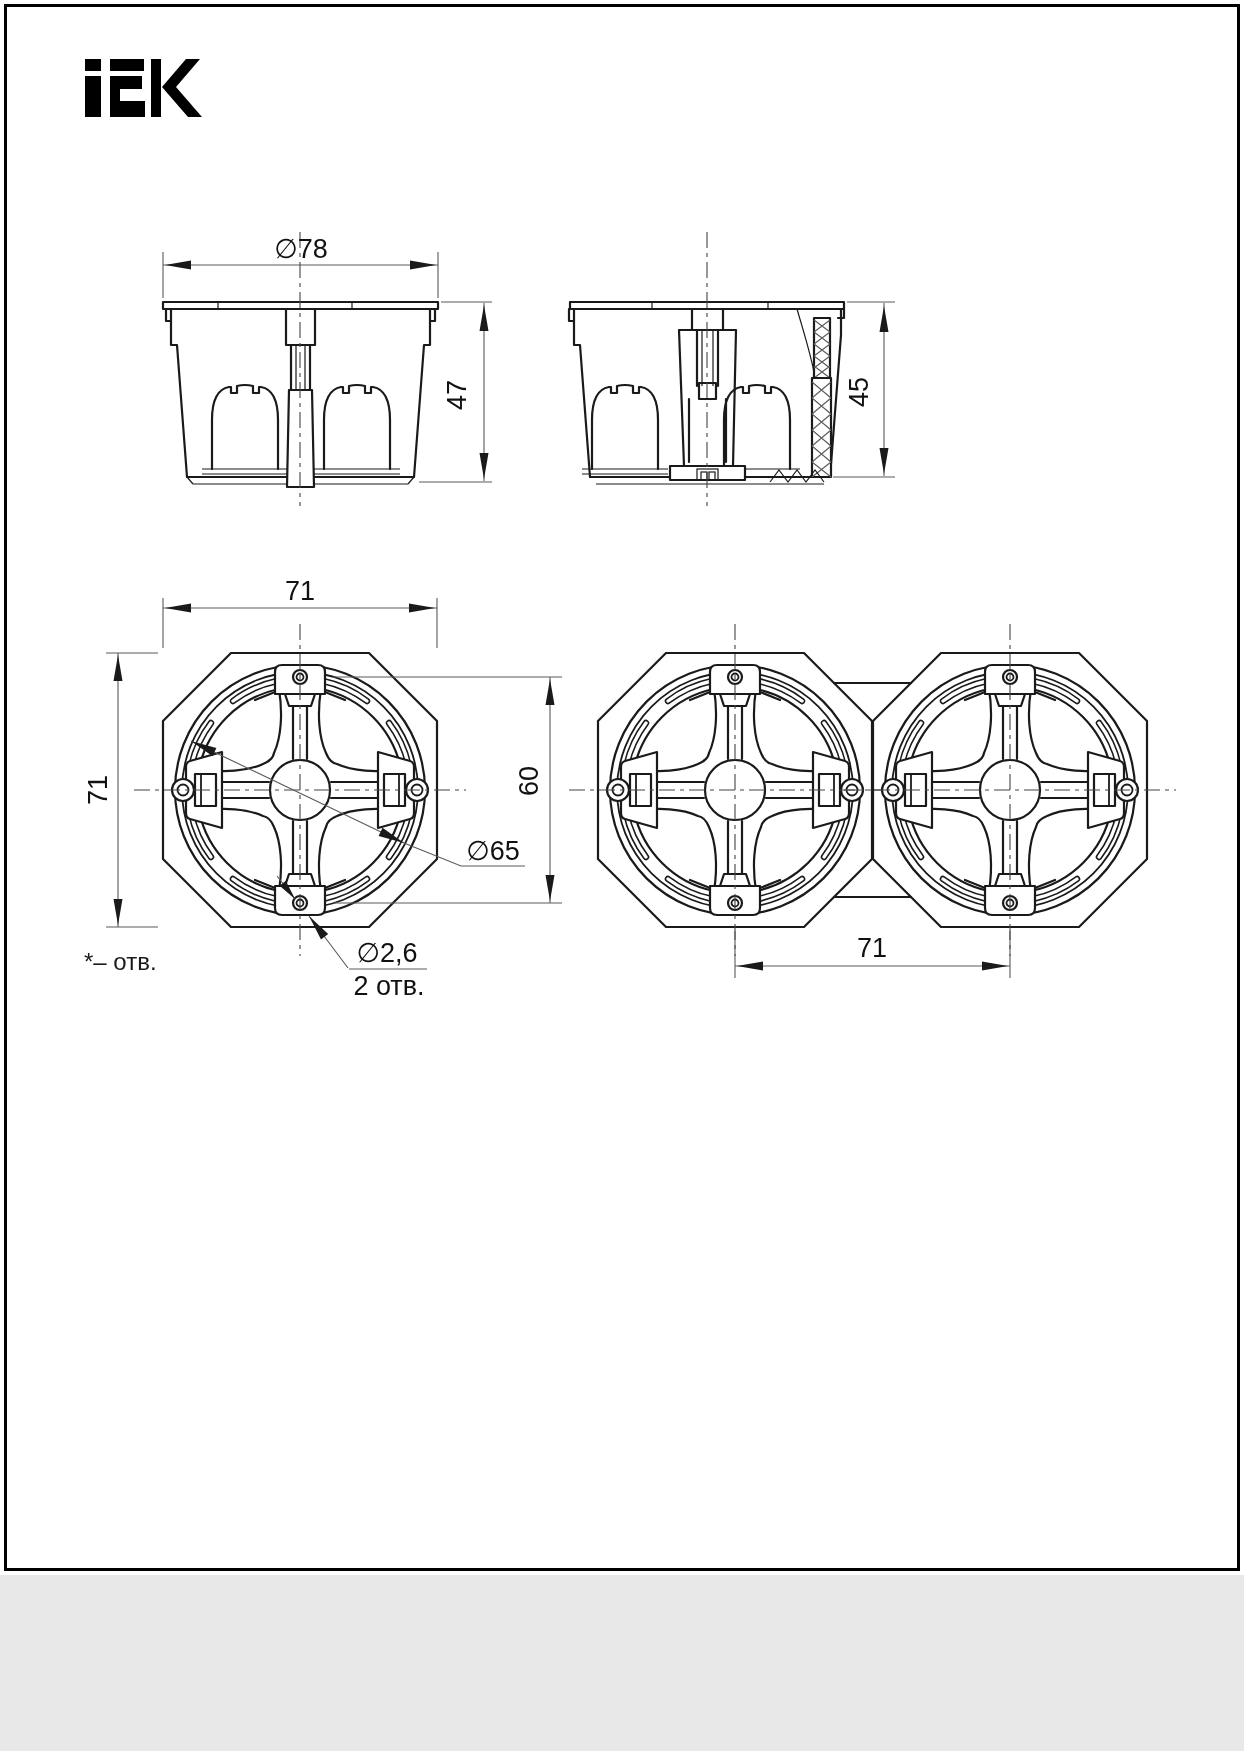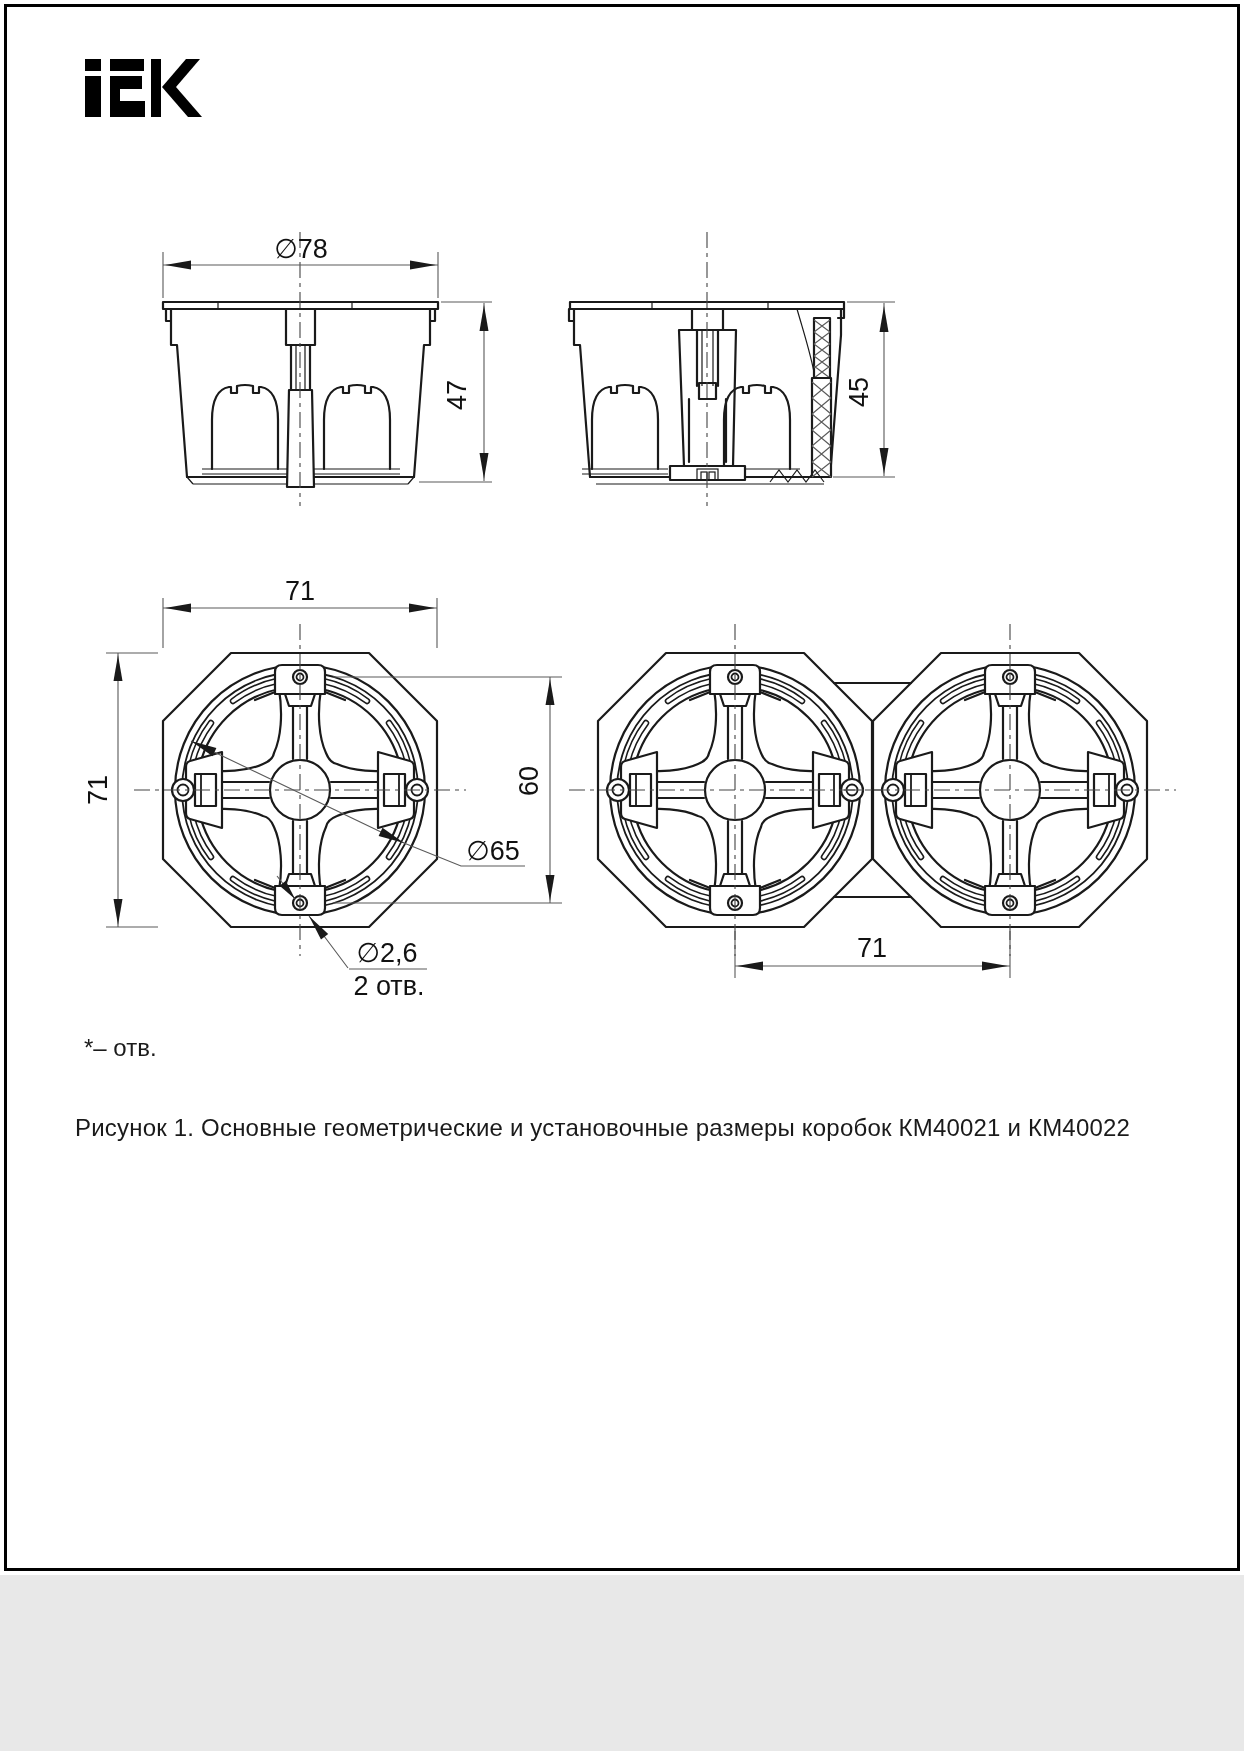--- a/index.html
+++ b/index.html
@@ -13,21 +13,21 @@
   .ow{stroke:#1a1a1a;stroke-width:2.2;fill:#fff;stroke-linejoin:round;}
   .m{stroke:#1a1a1a;stroke-width:1.8;fill:none;}
   .t{stroke:#5a5a5a;stroke-width:1.1;fill:none;}
   .tk{stroke:#1a1a1a;stroke-width:1.2;fill:none;}
   .cl{stroke:#444;stroke-width:1.1;fill:none;stroke-dasharray:16 5 4 5;}
   .ar{fill:#1a1a1a;stroke:none;}
   .sb{stroke:#1a1a1a;stroke-width:6.5;fill:none;stroke-linecap:round;}
   .sw{stroke:#fff;stroke-width:3.4;fill:none;stroke-linecap:round;}
   .dtxt{font-family:"Liberation Sans",sans-serif;font-size:27px;fill:#111;}
   .mid{text-anchor:middle;}
-  .note{position:absolute;left:84px;top:1034px;font-size:24px;white-space:nowrap;}
+  .note{position:absolute;left:84px;top:948px;font-size:24px;white-space:nowrap;}
   .caption{position:absolute;left:75px;top:1114px;font-size:24px;white-space:nowrap;letter-spacing:0.2px;}
 </style>
 </head>
 <body>
 
 <div class="page">
   <div class="frame"></div>
 
   <svg class="logo" width="119" height="58" viewBox="0 0 119 58">
     <title>IEK</title>
@@ -197,14 +197,13 @@
       <path class="o" d="M834,683 H911 M834,897 H911"></path>
 
       <path class="t" d="M735,931 V978 M1010,931 V978 M735,966 H1010"></path>
       <polygon class="ar" points="737,966 763,961.5 763,970.5"></polygon>
       <polygon class="ar" points="1008,966 982,961.5 982,970.5"></polygon>
       <text class="dtxt mid" x="872" y="957">71</text>
     </g>
   </svg>
 
   <div class="note">*– отв.</div>
-  <div class="caption">Рисунок 1. Основные геометрические и установочные размеры коробок КМ40021 и КМ40022</div>
 </div>
 
 </body></html>

